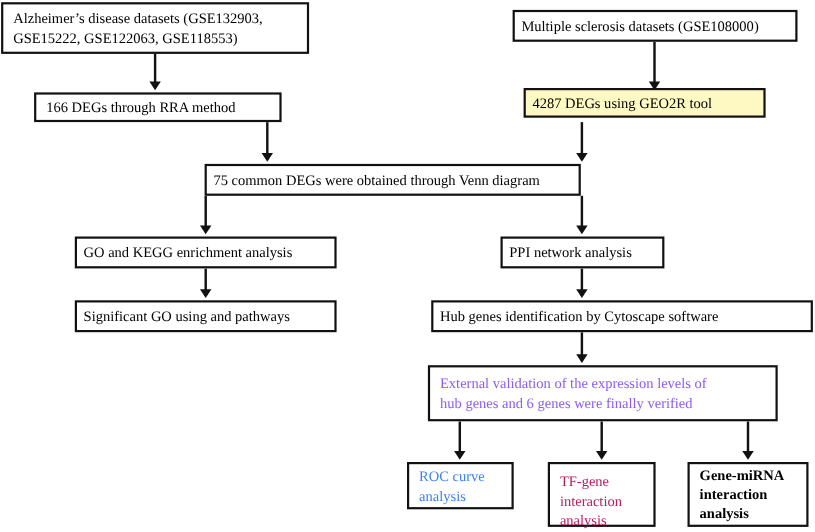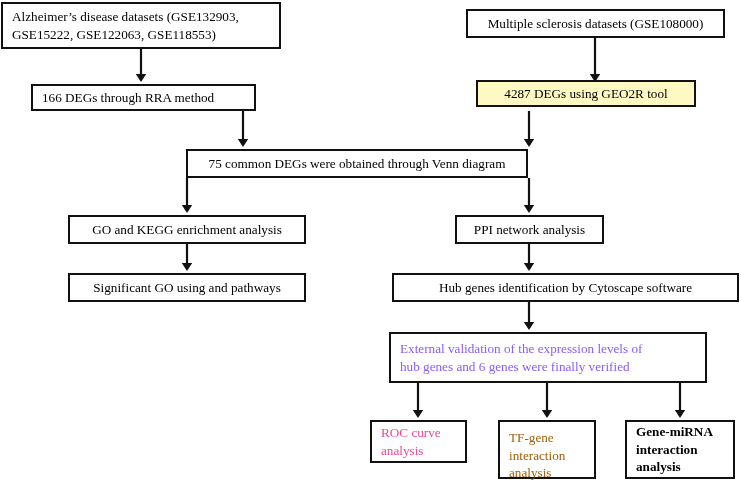--- a/index.html
+++ b/index.html
@@ -32,21 +32,21 @@
     z-index: 2;
   }
   .node .label {
     display: block;
     width: 100%;
     color: #000000;
     font-size: 13.2px;
     line-height: 17.5px;
     white-space: pre-line;
   }
-  .align-center .label { text-align: center; }
+  .align-center .label { }
   .align-left   .label { text-align: left; }
   .pad-l { padding-left: 9px; padding-right: 6px; justify-content: flex-end; }
   .pad-c { padding-left: 6px; padding-right: 6px; }
 </style>
 </head>
 <body>
 
 <div id="canvas">
   <svg id="edges" viewBox="0 0 741 484" xmlns="http://www.w3.org/2000/svg">
       <polyline points="141,49 141,80" fill="none" stroke="#111111" stroke-width="2.2"></polyline>
@@ -100,25 +100,25 @@
       <span class="label" style="color: rgb(0, 0, 0);">PPI network analysis</span>
     </div>
     <div class="node align-center pad-c" style="left: 392px; top: 273px; width: 347px; height: 29px; border-color: rgb(17, 17, 17); background: rgb(255, 255, 255);">
       <span class="label" style="color: rgb(0, 0, 0);">Hub genes identification by Cytoscape software</span>
     </div>
     <div class="node align-left pad-l" style="left: 389px; top: 332px; width: 318px; height: 51px; border-color: rgb(17, 17, 17); background: rgb(255, 255, 255);">
       <span class="label" style="color: #8b5cf6;">External validation of the expression levels of
 hub genes and 6 genes were finally verified</span>
     </div>
     <div class="node align-left pad-l" style="left: 370px; top: 420px; width: 97px; height: 43px; border-color: rgb(17, 17, 17); background: rgb(255, 255, 255);">
-      <span class="label" style="color: #ec4899;">ROC curve
+      <span class="label" style="color: #3b82f6;">ROC curve
 analysis</span>
     </div>
     <div class="node align-left pad-l" style="left: 498px; top: 420px; width: 98px; height: 59px; border-color: rgb(17, 17, 17); background: rgb(255, 255, 255);">
-      <span class="label" style="color: #a16207; margin-top: 12px;">TF-gene
+      <span class="label" style="color: #be185d; margin-top: 12px;">TF-gene
 interaction
 analysis</span>
     </div>
     <div class="node align-left pad-l" style="left: 625px; top: 420px; width: 110px; height: 59px; border-color: rgb(17, 17, 17); background: rgb(255, 255, 255); font-weight: bold;">
       <span class="label" style="color: rgb(0, 0, 0);">Gene-miRNA
 interaction
 analysis</span>
     </div>
   </div>
 

